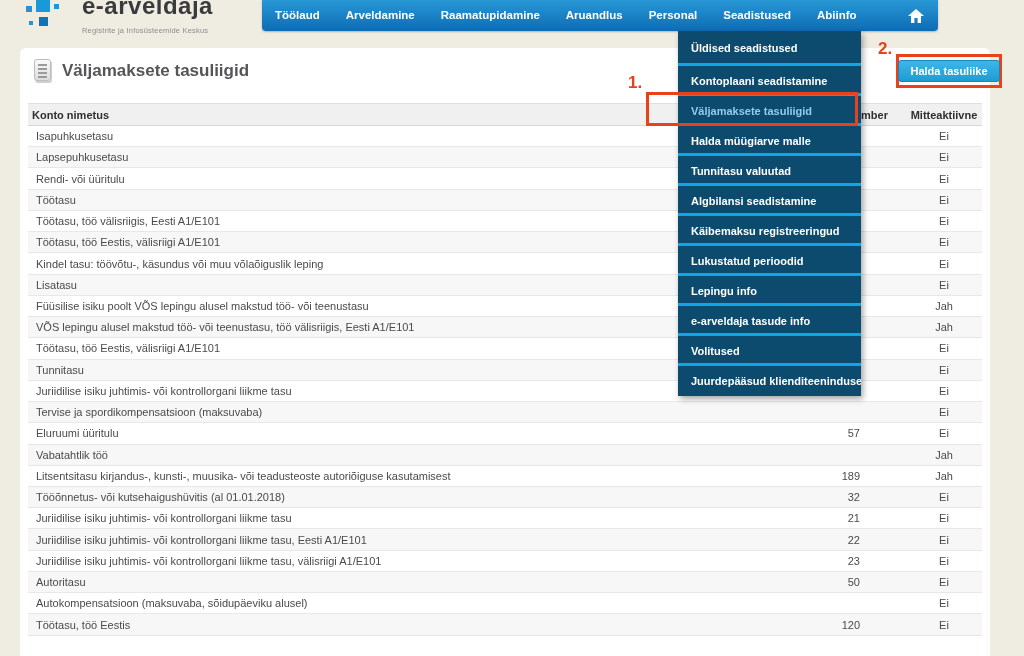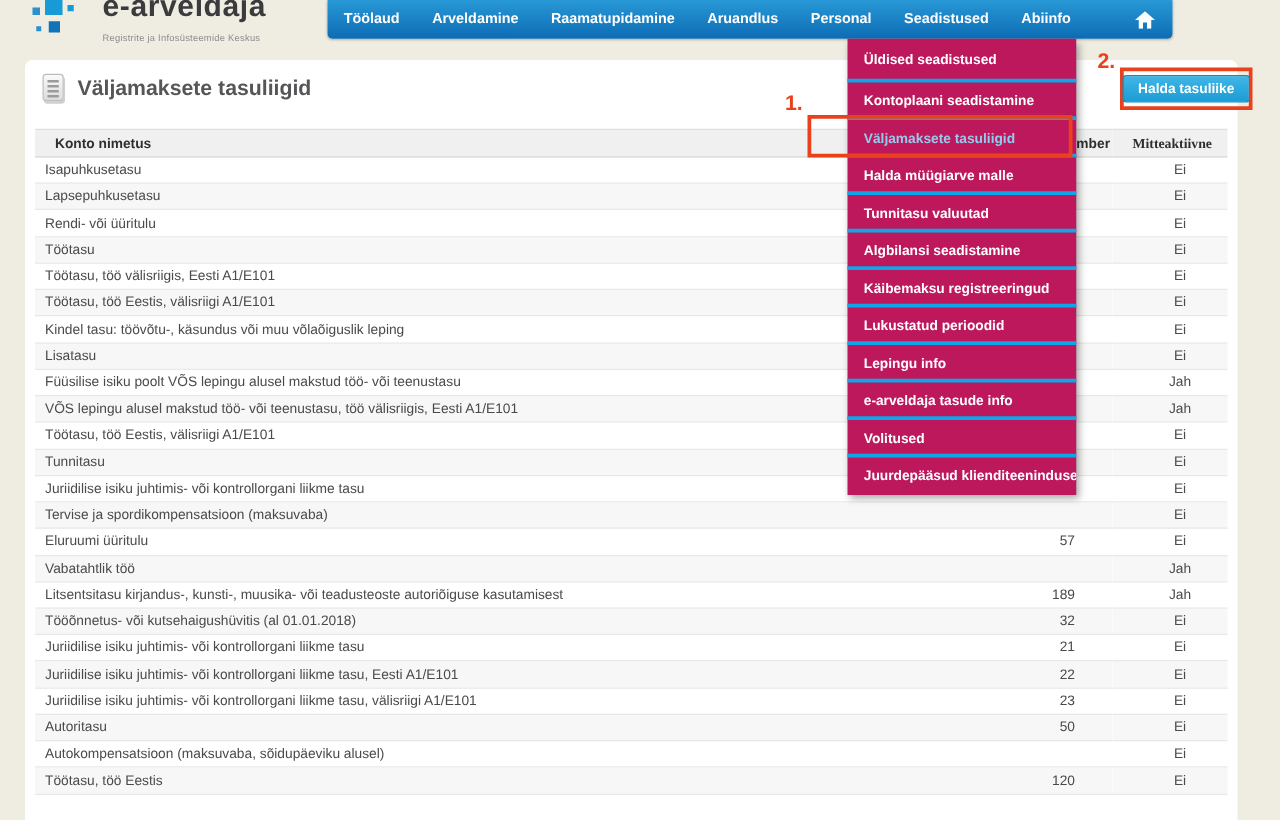--- a/index.html
+++ b/index.html
@@ -22,21 +22,21 @@
   .navbar { position:absolute; left:262px; top:0; width:676px; height:31px;
     background:linear-gradient(#2898d6, #0d6cb4); border-radius:0 0 4px 4px;
     display:flex; align-items:stretch; box-shadow:0 1px 2px rgba(0,0,0,.25); }
   .nav-items { display:flex; flex:1; }
   .nav-item { color:#fff; font-size:11.5px; font-weight:bold; line-height:31px;
     padding:0 13px; white-space:nowrap; cursor:pointer; }
   .nav-home { display:flex; align-items:center; padding:0 14px; cursor:pointer; }
 
   
   .dropdown { position:absolute; left:678px; top:31px; width:183px; z-index:10;
-    background:#be185d; list-style:none; box-shadow:2px 3px 6px rgba(0,0,0,.35);
+    background:#0c4a6e; list-style:none; box-shadow:2px 3px 6px rgba(0,0,0,.35);
     padding:2px 0 3px 0; }
   .dropdown li { height:30px; line-height:30px; padding-left:13px; color:#fff;
     font-size:11px; font-weight:bold; white-space:nowrap; overflow:hidden; cursor:pointer; }
   .dropdown li + li { border-top:3px solid #0ea5e9; }
   .dropdown li.active { color:#93cbee; }
 
   
   .panel { position:absolute; left:20px; top:48px; width:970px; height:608px;
     background:#fff; border-radius:6px 6px 0 0; z-index:1; }
   .page-head { position:absolute; left:12px; top:11px; display:flex; align-items:center; }
@@ -59,23 +59,23 @@
   .anno-label { position:absolute; color:#e8411c; font-size:17px; font-weight:bold; z-index:21; }
   .lab1 { left:628px; top:73px; }
   .lab2 { left:878px; top:39px; }
 
   
   .tbl-wrap { position:absolute; left:8px; top:55px; width:954px; }
   table { width:100%; border-collapse:collapse; table-layout:fixed; }
   col.c1 { width:auto; } col.c2 { width:110px; } col.c3 { width:92px; }
   th { height:22px; background:#f0f0f0; font-size:11px; font-weight:bold; color:#2f2f2f;
     text-align:left; border-top:1px solid #e0e0e0; border-bottom:1px solid #d8d8d8; }
-  th.h-name { padding-left:16px; }
+  th.h-name { padding-left:4px; }
   th.h-num  { text-align:right; padding-right:2px; white-space:nowrap; }
-  th.h-status { text-align:left; padding-left:16px; white-space:nowrap;font-family:Liberation Serif, serif; }
+  th.h-status { text-align:center; padding-left:16px; white-space:nowrap; }
   td { height:21.24px; font-size:11px; color:#4a4a4a; border-bottom:1px solid #e8e8e8;
     white-space:nowrap; overflow:hidden; }
   td.c-name { padding-left:8px; }
   td.c-num  { text-align:right; padding-right:30px; }
   td.c-status { text-align:center; padding-left:16px; }
   tbody tr:nth-child(even) td { background:#f7f7f7; }
 </style>
 </head>
 <body>
 

